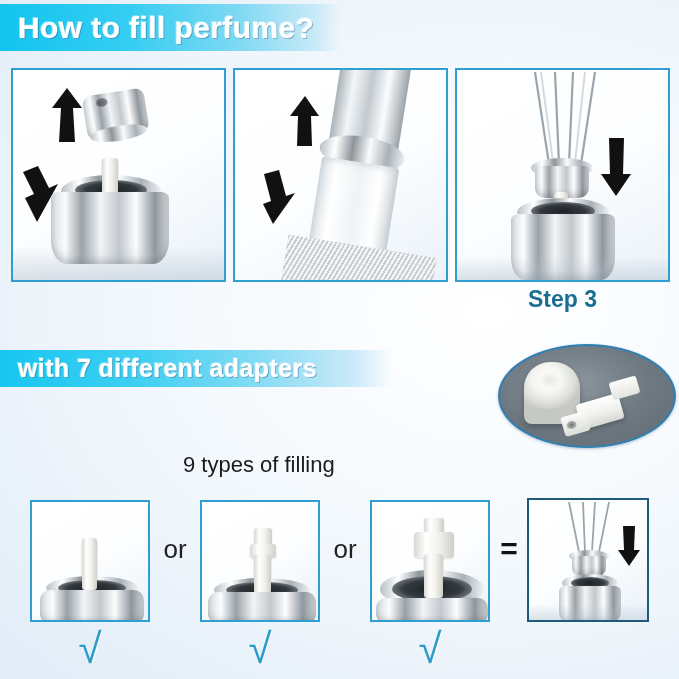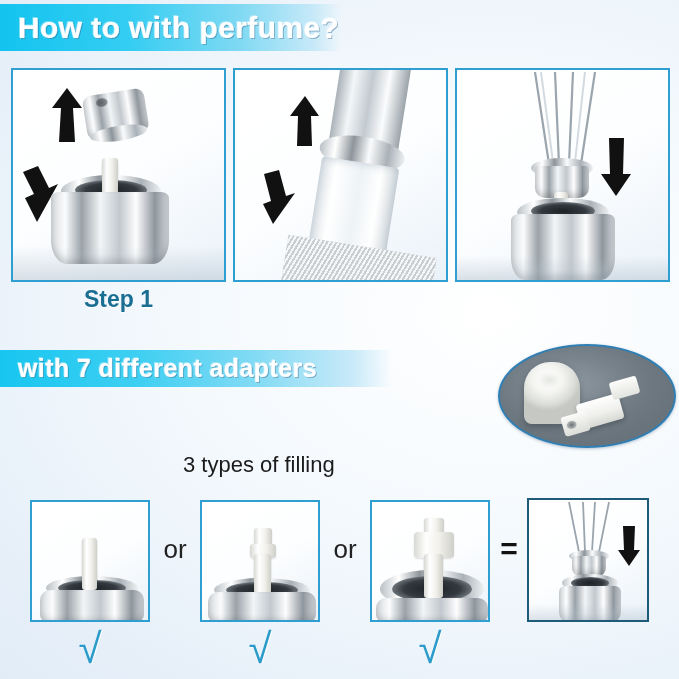--- a/index.html
+++ b/index.html
@@ -111,21 +111,21 @@
     position:absolute;inset:0;
     background:linear-gradient(150deg,#ffffff 0%,#fdfeff 50%,#eaf2f9 100%);
   }
 </style>
 </head>
 <body>
 
 <div class="page">
 
   <div class="banner" id="banner-top">
-    <span>How to with perfume?</span>
+    <span>How to fill perfume?</span>
   </div>
 
   <div class="panel" style="left:11px;top:68px;width:215px;height:214px;">
     <div class="bgsoft"></div>
 
     <div class="ph" style="left:72px;top:22px;width:62px;height:48px;transform:rotate(-9deg);">
       <div class="ph chrome-base" style="left:0;top:0;width:62px;height:44px;border-radius:10px/8px;"></div>
       <div class="ph chrome-ring" style="left:2px;top:34px;width:58px;height:15px;"></div>
       <div class="ph hole" style="left:13px;top:4px;width:12px;height:9px;opacity:.55;"></div>
     </div>
@@ -187,21 +187,21 @@
       <polygon points="17,60 2,38 11,38 10,2 25,2 24,38 32,38" fill="#111"></polygon>
     </svg>
 
     <div class="ph chrome-ring" style="left:60px;top:128px;width:92px;height:28px;"></div>
     <div class="ph hole" style="left:74px;top:132px;width:64px;height:18px;"></div>
     <div class="ph chrome-base" style="left:54px;top:144px;width:104px;height:66px;border-radius:8px 8px 14px 14px/6px 6px 22px 22px;"></div>
     <div class="ph" style="left:0;top:186px;width:215px;height:30px;
          background:linear-gradient(180deg,rgba(200,212,222,0),rgba(175,190,203,.55));"></div>
   </div>
 
-  <div class="step-caption" style="left:11px;">Step 1</div>
+  <div class="step-caption" style="left:455px;">Step 3</div>
 
   <div class="banner" id="banner-adapters">
     <span>with 7 different adapters</span>
   </div>
 
   <div id="adapter-oval">
 
     <div class="ph" style="left:24px;top:16px;width:56px;height:62px;border-radius:26px 26px 8px 8px;
          background:radial-gradient(60% 50% at 42% 28%,#ffffff 0%,#f4f5f1 45%,#dcdeda 80%,#c6c8c4 100%);
          box-shadow:0 3px 6px rgba(30,40,50,.35);">
@@ -215,21 +215,21 @@
            box-shadow:0 2px 5px rgba(30,40,50,.35);"></div>
       <div class="ph" style="left:56px;top:2px;width:28px;height:18px;border-radius:3px;
            background:linear-gradient(180deg,#fdfdfb,#e2e4df);"></div>
       <div class="ph" style="left:0;top:22px;width:26px;height:20px;border-radius:3px;
            background:linear-gradient(180deg,#fbfbf9,#dcded9);"></div>
       <div class="ph" style="left:4px;top:28px;width:10px;height:8px;border-radius:50%;
            background:radial-gradient(closest-side,#6e7378,#b6bab8);"></div>
     </div>
   </div>
 
-  <div class="types-label">3 types of filling</div>
+  <div class="types-label">9 types of filling</div>
 
   <div class="panel" style="left:30px;top:500px;width:120px;height:122px;">
     <div class="bgsoft"></div>
     <div class="ph nozzle" style="left:50px;top:36px;width:15px;height:52px;"></div>
     <div class="ph chrome-ring" style="left:14px;top:74px;width:92px;height:24px;"></div>
     <div class="ph hole" style="left:26px;top:78px;width:68px;height:16px;"></div>
     <div class="ph nozzle" style="left:50px;top:38px;width:15px;height:50px;"></div>
     <div class="ph chrome-base" style="left:8px;top:88px;width:104px;height:34px;border-radius:10px;"></div>
   </div>
 

